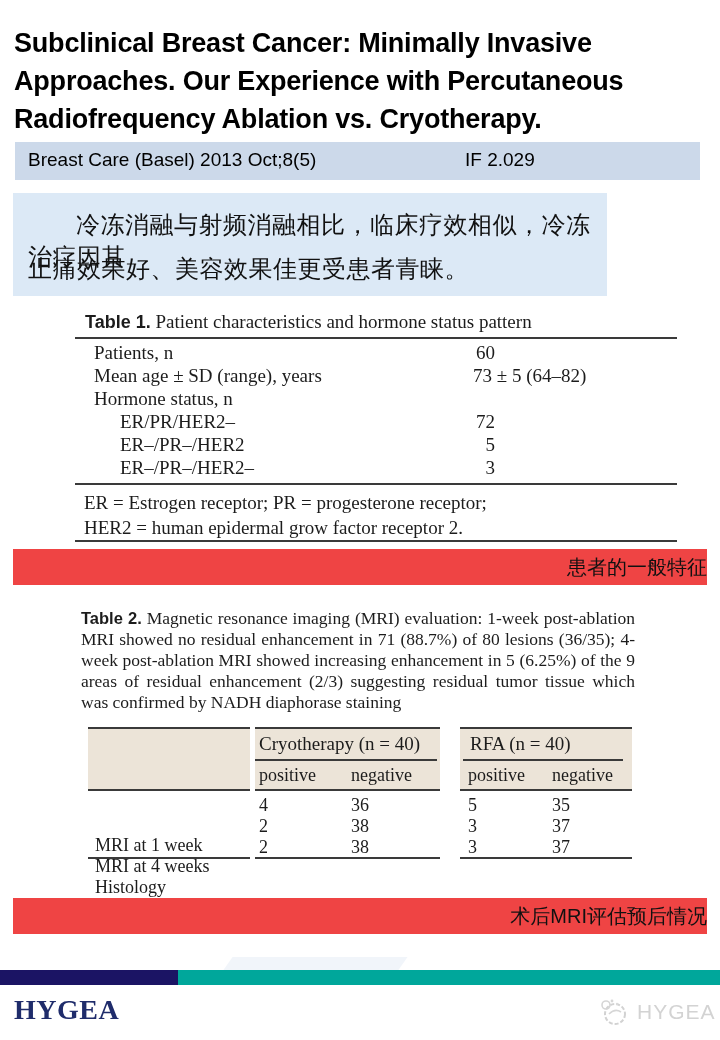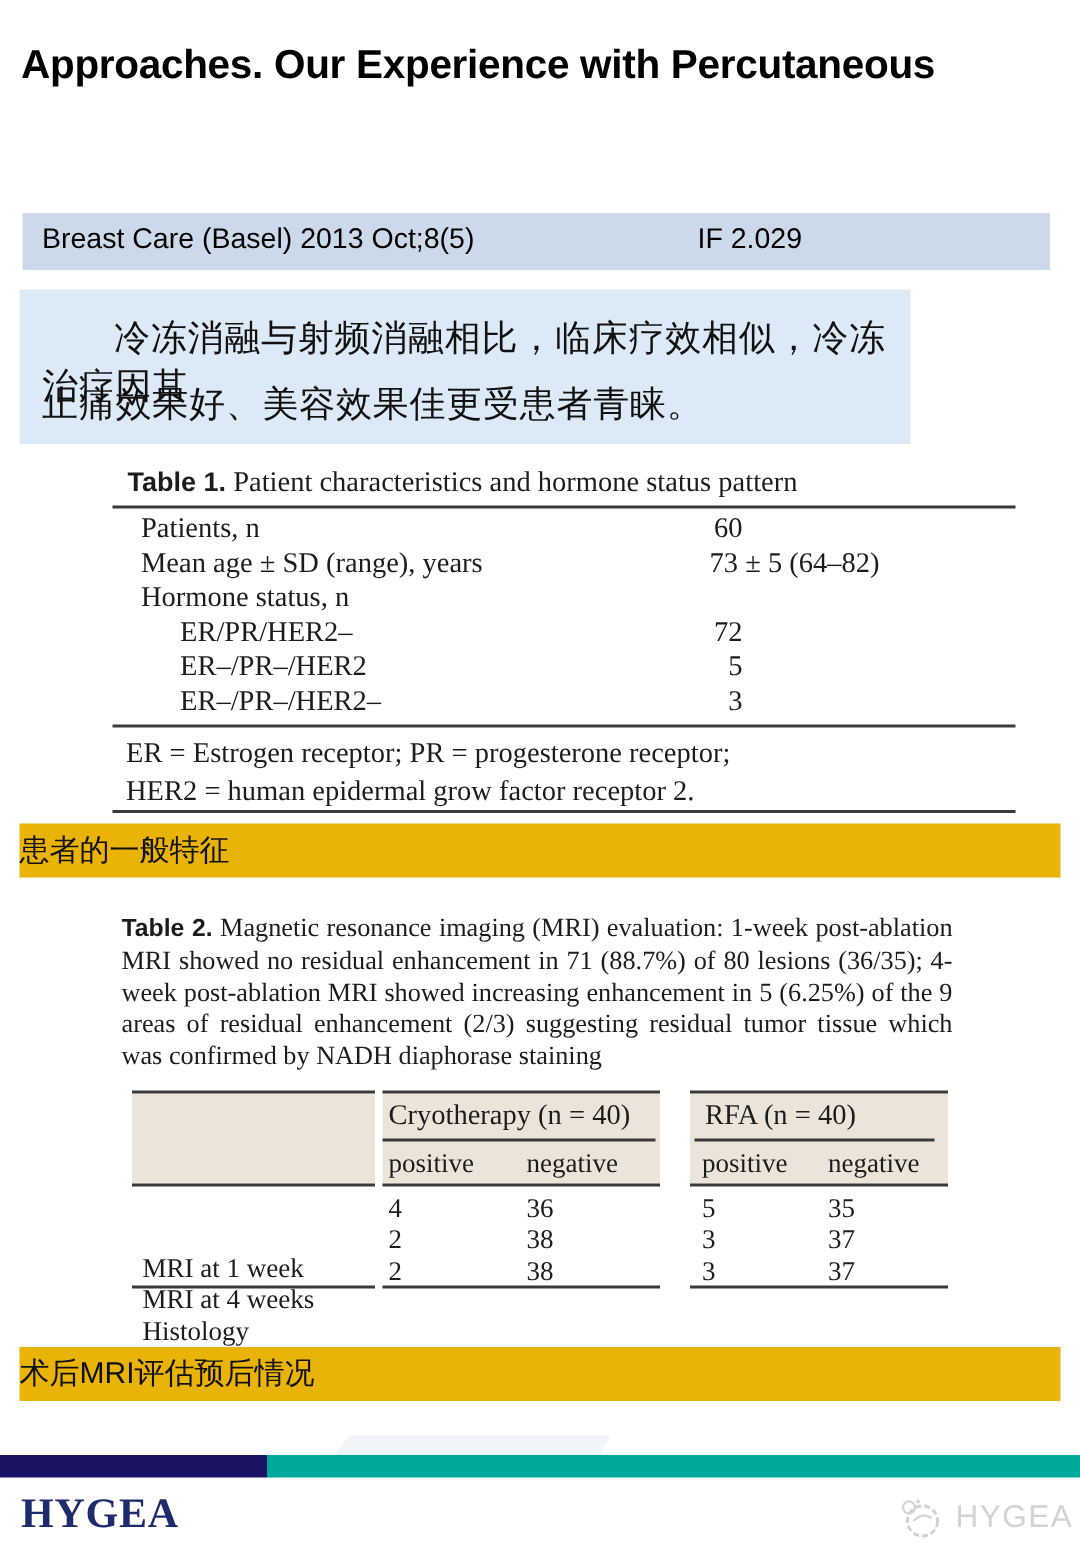--- a/index.html
+++ b/index.html
@@ -33,22 +33,22 @@
   .t1-rule-mid { top:172px; }
   .t1-rule-bot { top:229px; }
   .t1-row { position:absolute; height:23px; white-space:nowrap; }
   .t1-label { position:absolute; left:19px; }
   .t1-label.indent { left:45px; }
   .t1-value { position:absolute; left:398px; display:inline-block; min-width:22px; text-align:right; }
   .t1-value.long { text-align:left; }
   .t1-foot { position:absolute; left:9px; line-height:25px; white-space:nowrap; }
 
   
-  .caption-bar { position:absolute; left:13px; width:694px; height:36px; background:#eab308;
-    color:#111; font-size:20px; text-align:left; line-height:36px; }
+  .caption-bar { position:absolute; left:13px; width:694px; height:36px; background:#ef4444;
+    color:#111; font-size:20px; text-align:right; line-height:36px; }
   .caption-1 { top:549px; }
   .caption-2 { top:898px; }
 
   
   .t2-caption { position:absolute; left:81px; top:608px; width:554px;
     font-family:"Liberation Serif","DejaVu Serif",serif; font-size:17.5px; line-height:21px;
     color:#1c1c1c; text-align:justify; }
 
   
   .table2 { position:absolute; left:88px; top:726px; width:544px; height:134px;
@@ -78,21 +78,23 @@
   .watermark { position:absolute; left:595px; top:995px; width:125px; height:34px; }
   .watermark-icon { position:absolute; left:0; top:2px; }
   .watermark-text { position:absolute; left:42px; top:5px; font-size:21px; color:#d3d3d3; letter-spacing:1px; }
 </style>
 </head>
 <body>
 
 <div id="screen">
 
   <div class="title">
+    <div>Subclinical Breast Cancer: Minimally Invasive</div>
     <div>Approaches. Our Experience with Percutaneous</div>
+    <div>Radiofrequency Ablation vs. Cryotherapy.</div>
   </div>
 
   <div class="cite-bar">
     <span class="cite-journal">Breast Care (Basel) 2013 Oct;8(5)</span>
     <span class="cite-if">IF 2.029</span>
   </div>
 
   <div class="summary">
     <div class="ln1">冷冻消融与射频消融相比，临床疗效相似，冷冻治疗因其</div>
     <div class="ln2">止痛效果好、美容效果佳更受患者青睐。</div>

